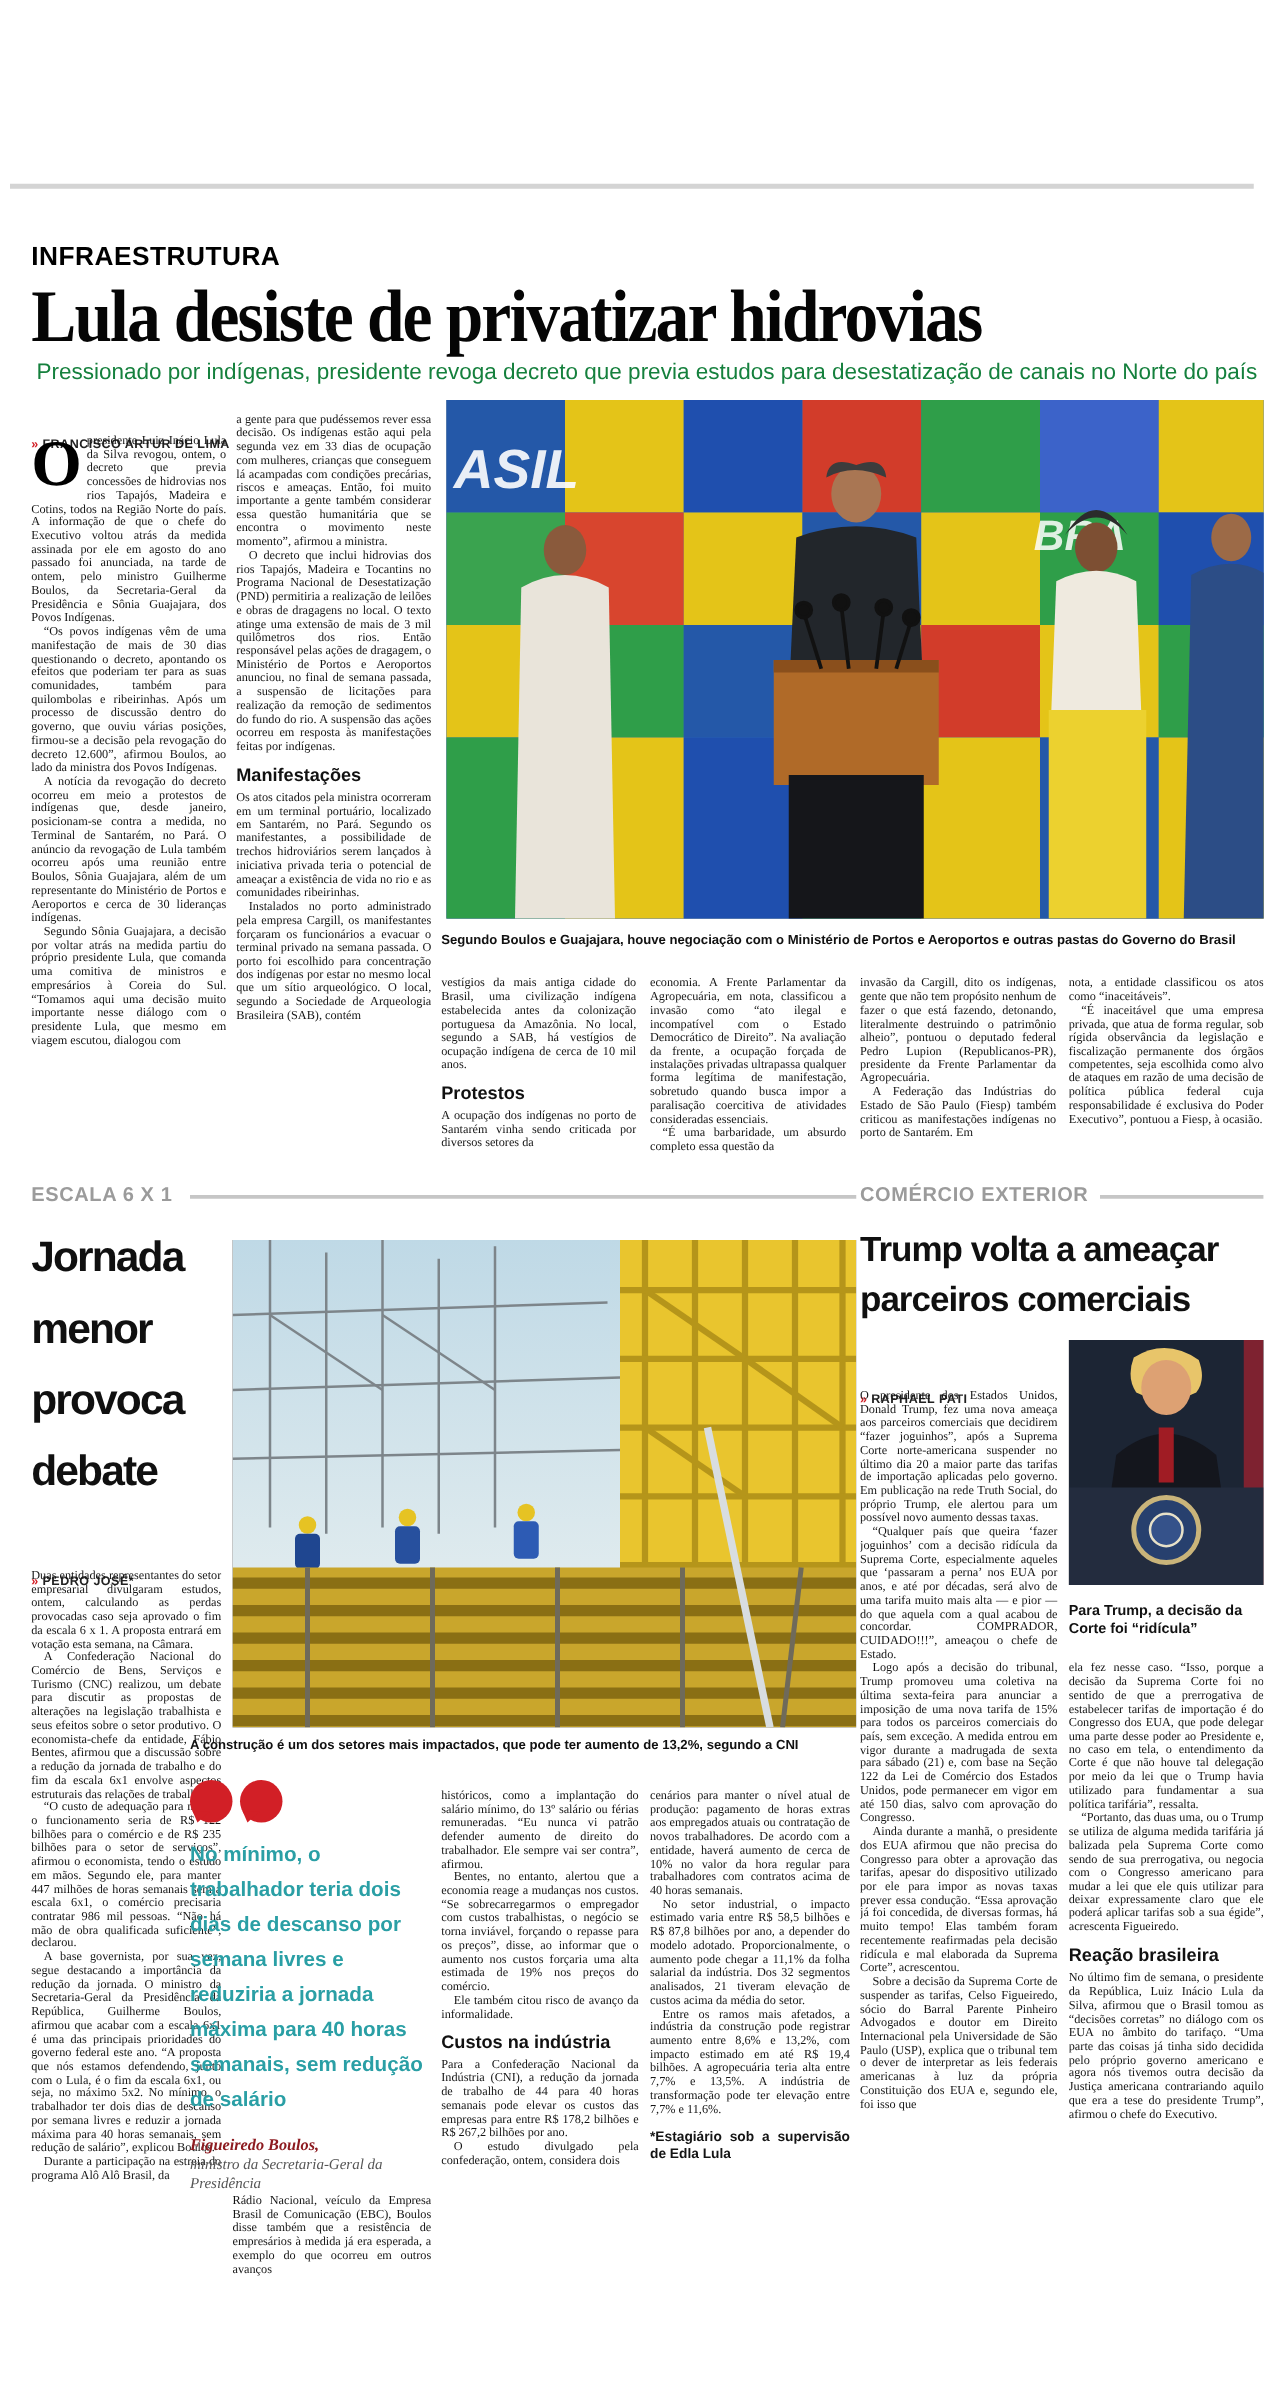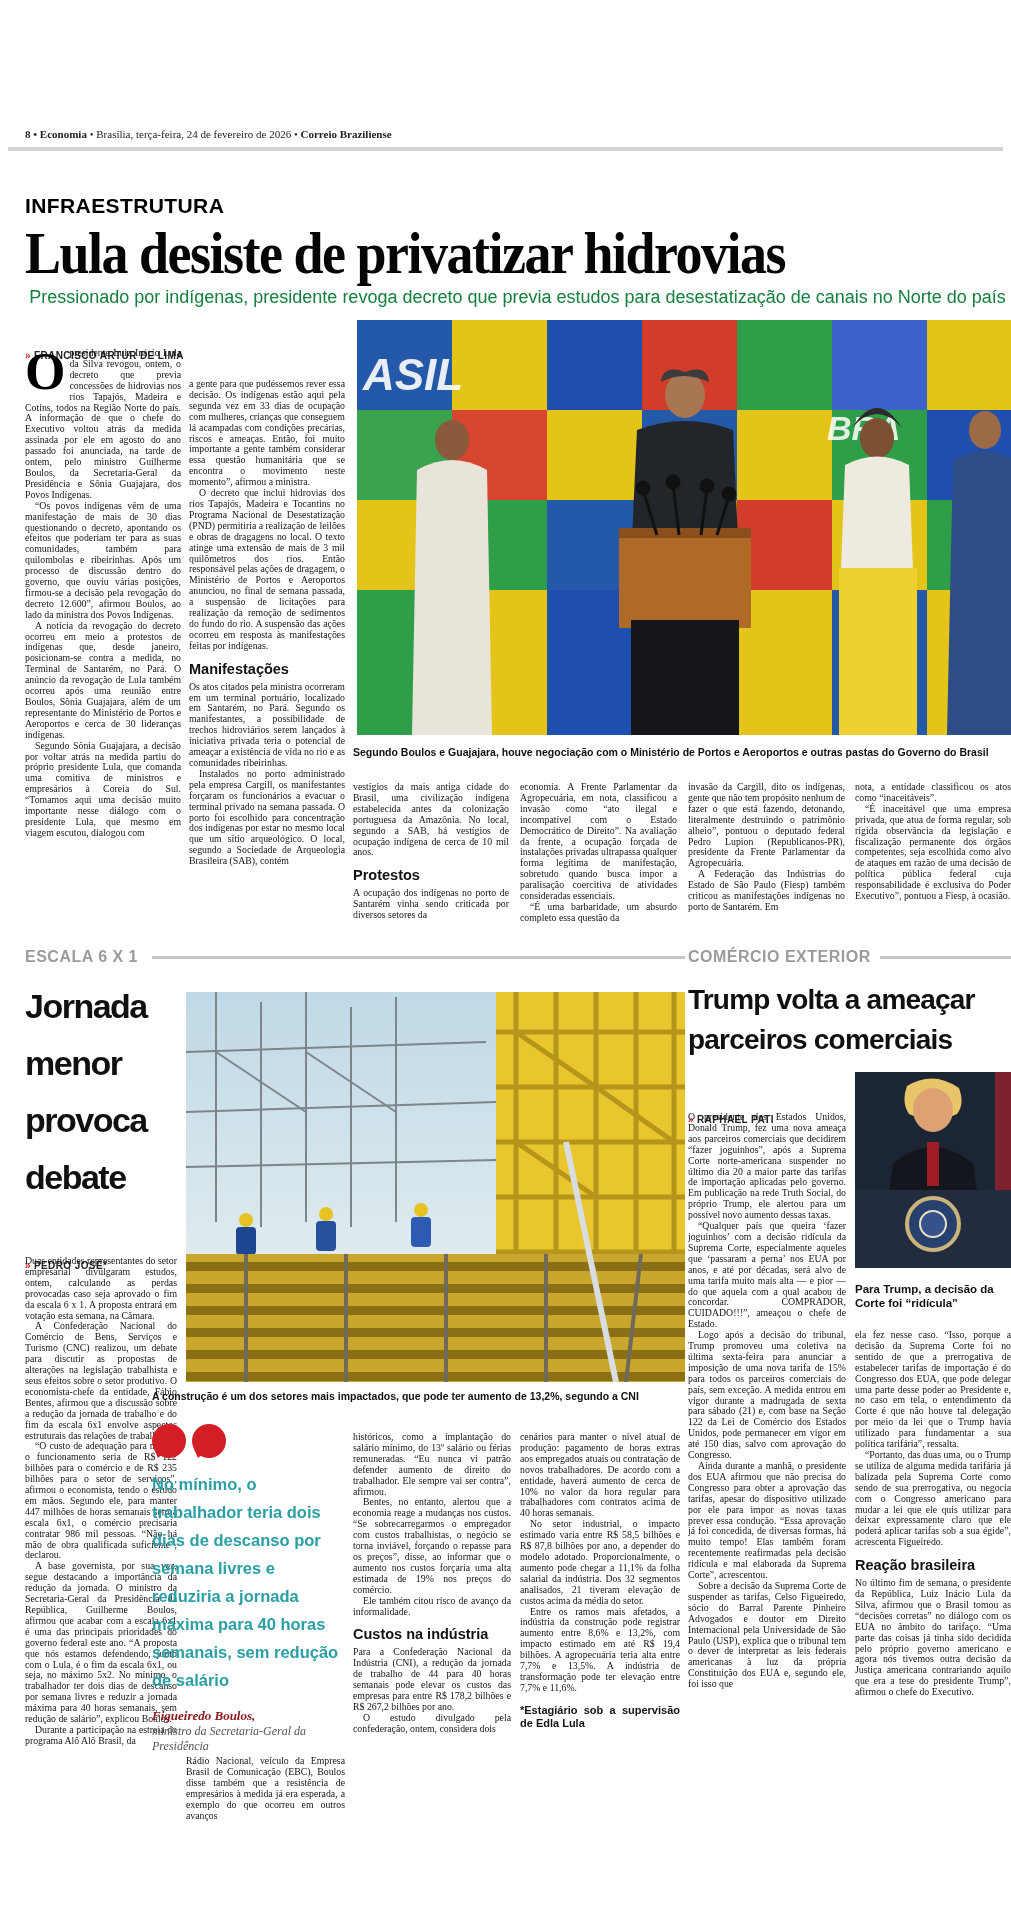--- a/index.html
+++ b/index.html
@@ -63,25 +63,20 @@
     border:9px solid transparent; border-top-color:#d21f26; border-left-width:4px; border-right-width:10px; }
   .quote-text { font:bold 16.5px/28px "Liberation Sans", sans-serif; color:#2a9fa5; }
   .quote-author { margin-top:14px; font:bold italic 13px/16px "Liberation Serif", serif; color:#8d1b20; }
   .quote-role { font:italic 12px/15px "Liberation Serif", serif; color:#555; }
 </style>
 </head>
 <body>
 
 <div class="page">
 
-  <div class="abs page-header">
-    <b>8 • Economia</b>
-    <span> • </span><span>Brasília, terça-feira, 24 de fevereiro de 2026 </span><span> • </span>
-    <b>Correio Braziliense</b>
-  </div>
   <div class="abs header-rule"></div>
 
   <div class="abs kicker">INFRAESTRUTURA</div>
   <h1 class="abs main-headline">Lula desiste de privatizar hidrovias</h1>
   <div class="abs main-subhead">Pressionado por indígenas, presidente revoga decreto que previa estudos para desestatização de canais no Norte do país</div>
 
   <div class="abs byline" style="left:25px; top:322px;">
     <span class="chev">»</span><span>FRANCISCO ARTUR DE LIMA</span>
   </div>
 
@@ -159,21 +154,21 @@
     </svg>
   </div>
   <div class="abs caption" style="left:353px; top:746px; width:657px;">Segundo Boulos e Guajajara, houve negociação com o Ministério de Portos e Aeroportos e outras pastas do Governo do Brasil</div>
 
   <div class="abs col" style="left:25px;  top:348px; width:156px; height:598px;">
       <p class="para first"><span class="dropcap">O</span> presidente Luiz Inácio Lula da Silva revogou, ontem, o decreto que previa concessões de hidrovias nos rios Tapajós, Madeira e Cotins, todos na Região Norte do país. A informação de que o chefe do Executivo voltou atrás da medida assinada por ele em agosto do ano passado foi anunciada, na tarde de ontem, pelo ministro Guilherme Boulos, da Secretaria-Geral da Presidência e Sônia Guajajara, dos Povos Indígenas.</p>
       <p class="para">“Os povos indígenas vêm de uma manifestação de mais de 30 dias questionando o decreto, apontando os efeitos que poderiam ter para as suas comunidades, também para quilombolas e ribeirinhas. Após um processo de discussão dentro do governo, que ouviu várias posições, firmou-se a decisão pela revogação do decreto 12.600”, afirmou Boulos, ao lado da ministra dos Povos Indígenas.</p>
       <p class="para">A notícia da revogação do decreto ocorreu em meio a protestos de indígenas que, desde janeiro, posicionam-se contra a medida, no Terminal de Santarém, no Pará. O anúncio da revogação de Lula também ocorreu após uma reunião entre Boulos, Sônia Guajajara, além de um representante do Ministério de Portos e Aeroportos e cerca de 30 lideranças indígenas.</p>
       <p class="para">Segundo Sônia Guajajara, a decisão por voltar atrás na medida partiu do próprio presidente Lula, que comanda uma comitiva de ministros e empresários à Coreia do Sul. “Tomamos aqui uma decisão muito importante nesse diálogo com o presidente Lula, que mesmo em viagem escutou, dialogou com</p>
     </div>
-  <div class="abs col" style="left:189px; top:331px; width:156px; height:615px;margin-top:48px;">
+  <div class="abs col" style="left:189px; top:331px; width:156px; height:615px;">
       <p class="para first">a gente para que pudéssemos rever essa decisão. Os indígenas estão aqui pela segunda vez em 33 dias de ocupação com mulheres, crianças que conseguem lá acampadas com condições precárias, riscos e ameaças. Então, foi muito importante a gente também considerar essa questão humanitária que se encontra o movimento neste momento”, afirmou a ministra.</p>
       <p class="para">O decreto que inclui hidrovias dos rios Tapajós, Madeira e Tocantins no Programa Nacional de Desestatização (PND) permitiria a realização de leilões e obras de dragagens no local. O texto atinge uma extensão de mais de 3 mil quilômetros dos rios. Então responsável pelas ações de dragagem, o Ministério de Portos e Aeroportos anunciou, no final de semana passada, a suspensão de licitações para realização da remoção de sedimentos do fundo do rio. A suspensão das ações ocorreu em resposta às manifestações feitas por indígenas.</p>
       <h3 class="body-subhead">Manifestações</h3>
       <p class="para first">Os atos citados pela ministra ocorreram em um terminal portuário, localizado em Santarém, no Pará. Segundo os manifestantes, a possibilidade de trechos hidroviários serem lançados à iniciativa privada teria o potencial de ameaçar a existência de vida no rio e as comunidades ribeirinhas.</p>
       <p class="para">Instalados no porto administrado pela empresa Cargill, os manifestantes forçaram os funcionários a evacuar o terminal privado na semana passada. O porto foi escolhido para concentração dos indígenas por estar no mesmo local que um sítio arqueológico. O local, segundo a Sociedade de Arqueologia Brasileira (SAB), contém</p>
     </div>
   <div class="abs col" style="left:353px; top:782px; width:156px; height:154px;">
       <p class="para first">vestígios da mais antiga cidade do Brasil, uma civilização indígena estabelecida antes da colonização portuguesa da Amazônia. No local, segundo a SAB, há vestígios de ocupação indígena de cerca de 10 mil anos.</p>
       <h3 class="body-subhead">Protestos</h3>
       <p class="para first">A ocupação dos indígenas no porto de Santarém vinha sendo criticada por diversos setores da</p>

